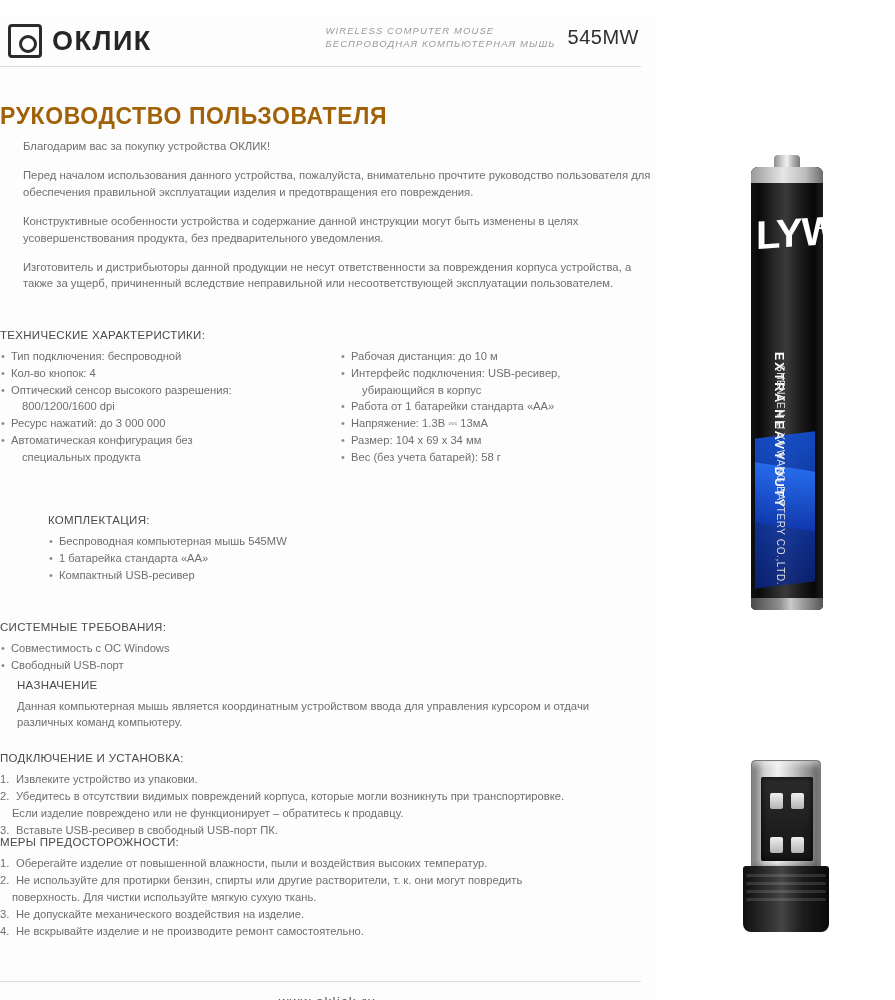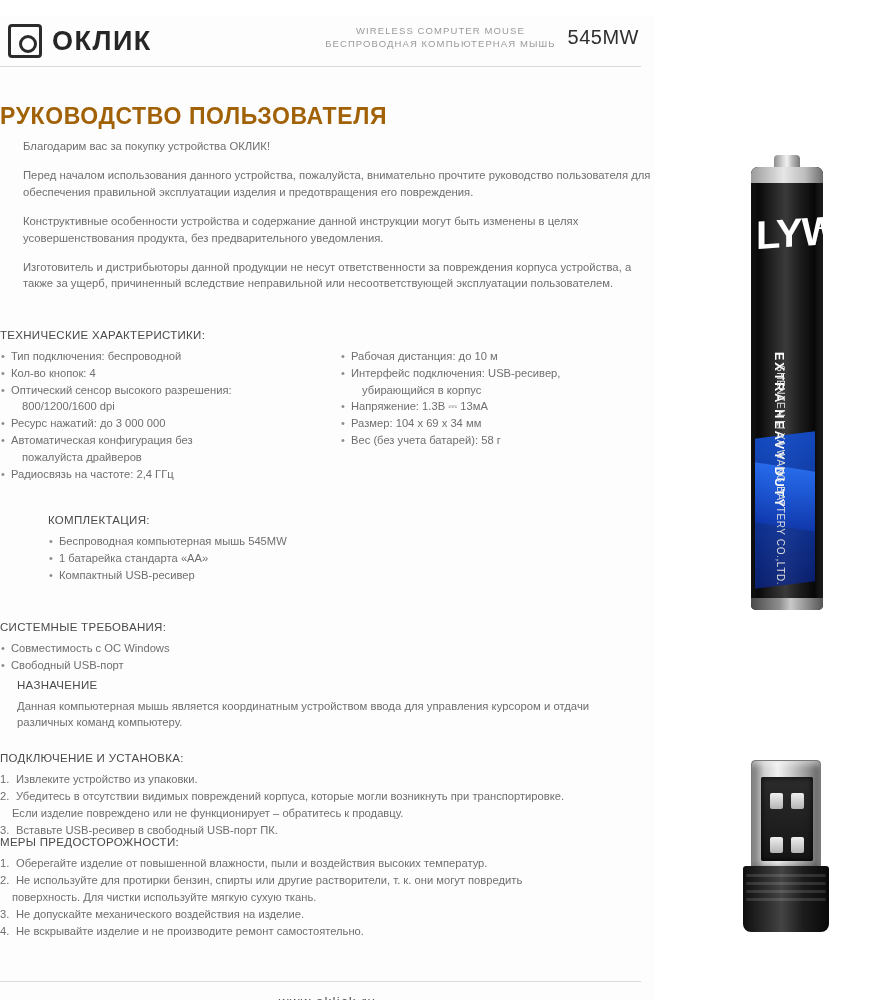--- a/index.html
+++ b/index.html
@@ -58,22 +58,23 @@
     color: #262626;
   }
   #header-right {
     position: absolute;
     right: 16px; top: 9px;
     display: flex;
     align-items: flex-start;
     gap: 12px;
   }
   #header-lines {
-    text-align: center;
+    text-align: left;
     line-height: 1.35;
+    font-style: italic;
   }
   .hdr-line {
     font-size: 9.5px;
     letter-spacing: 1.1px;
     color: #9a9a9a;
     white-space: nowrap;
   }
   #model-code {
     font-size: 20px;
     letter-spacing: 0.5px;
@@ -356,27 +357,27 @@
   <div id="specs">
     <div class="sec-head">ТЕХНИЧЕСКИЕ ХАРАКТЕРИСТИКИ:</div>
     <div id="specs-cols">
       <ul class="bullet-list" id="specs-col-left">
         <li class="has-bullet">Тип подключения: беспроводной</li>
         <li class="has-bullet">Кол-во кнопок: 4</li>
         <li class="has-bullet">Оптический сенсор высокого разрешения:</li>
         <li class="cont">800/1200/1600 dpi</li>
         <li class="has-bullet">Ресурс нажатий: до 3 000 000</li>
         <li class="has-bullet">Автоматическая конфигурация без</li>
-        <li class="cont">пожалуйста драйверов</li>
-        <li class="has-bullet">Радиосвязь на частоте: 2,4 ГГц</li>
+        <li class="cont">специальных продукта</li>
       </ul>
       <ul class="bullet-list" id="specs-col-right">
         <li class="has-bullet">Рабочая дистанция: до 10 м</li>
         <li class="has-bullet">Интерфейс подключения: USB-ресивер,</li>
         <li class="cont">убирающийся в корпус</li>
+        <li class="has-bullet">Работа от 1 батарейки стандарта «АА»</li>
         <li class="has-bullet">Напряжение: 1.3В ⎓ 13мА</li>
         <li class="has-bullet">Размер: 104 x 69 x 34 мм</li>
         <li class="has-bullet">Вес (без учета батарей): 58 г</li>
       </ul>
     </div>
   </div>
 
   <div id="kit">
     <div class="sec-head">КОМПЛЕКТАЦИЯ:</div>
     <ul class="bullet-list">

